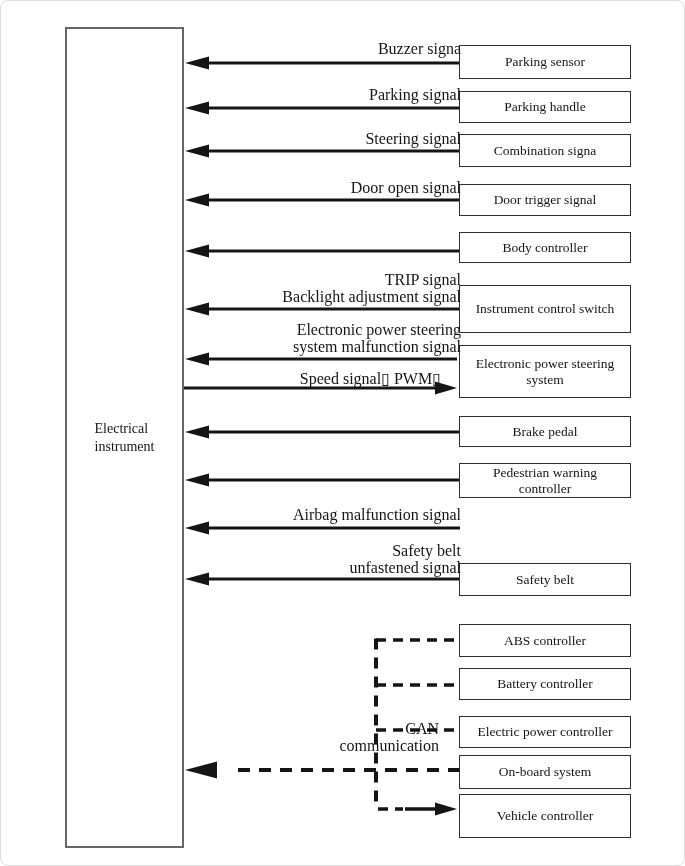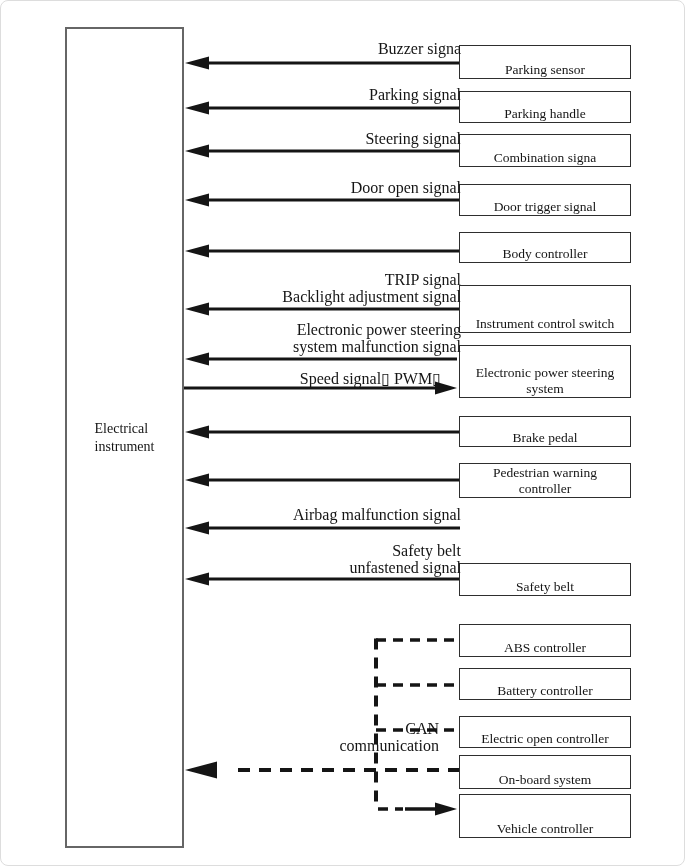--- a/index.html
+++ b/index.html
@@ -20,21 +20,21 @@
     box-sizing:border-box;
     display:flex;align-items:center;justify-content:center;
     font-size:14px;line-height:18px;
     background:#fff;
     white-space:pre-line;
   }
   .comp-box{
     position:absolute;left:458px;width:172px;
     border:1.5px solid #2e2e2e;
     box-sizing:border-box;
-    display:flex;align-items:flex-end;justify-content:center;
+    display:flex;align-items:center;justify-content:center;
     text-align:center;font-size:13.5px;line-height:16px;
     background:#fff;
     white-space:pre-line;
   }
   .sig-label{
     position:absolute;left:180px;width:280px;
     text-align:right;font-size:16px;line-height:16.5px;
     white-space:pre-line;
   }
   .arrows{position:absolute;left:0;top:0;pointer-events:none;}
@@ -122,21 +122,21 @@
   <div class="comp-box" style="top:231px;height:31px"><span>Body controller</span></div>
   <div class="comp-box" style="top:284px;height:48px"><span>Instrument control switch</span></div>
   <div class="comp-box" style="top:344px;height:53px"><span>Electronic power steering
 system</span></div>
   <div class="comp-box" style="top:415px;height:31px"><span>Brake pedal</span></div>
   <div class="comp-box" style="top:462px;height:35px"><span>Pedestrian warning
 controller</span></div>
   <div class="comp-box" style="top:562px;height:33px"><span>Safety belt</span></div>
   <div class="comp-box" style="top:623px;height:33px"><span>ABS controller</span></div>
   <div class="comp-box" style="top:667px;height:32px"><span>Battery controller</span></div>
-  <div class="comp-box" style="top:715px;height:32px"><span>Electric open controller</span></div>
+  <div class="comp-box" style="top:715px;height:32px"><span>Electric power controller</span></div>
   <div class="comp-box" style="top:754px;height:34px"><span>On-board system</span></div>
   <div class="comp-box" style="top:793px;height:44px"><span>Vehicle controller</span></div>
 
   <div class="sig-label" style="top:40px">Buzzer signa</div>
   <div class="sig-label" style="top:86px">Parking signal</div>
   <div class="sig-label" style="top:130px">Steering signal</div>
   <div class="sig-label" style="top:179px">Door open signal</div>
   <div class="sig-label" style="top:271px">TRIP signal
 Backlight adjustment signal</div>
   <div class="sig-label" style="top:321px">Electronic power steering

